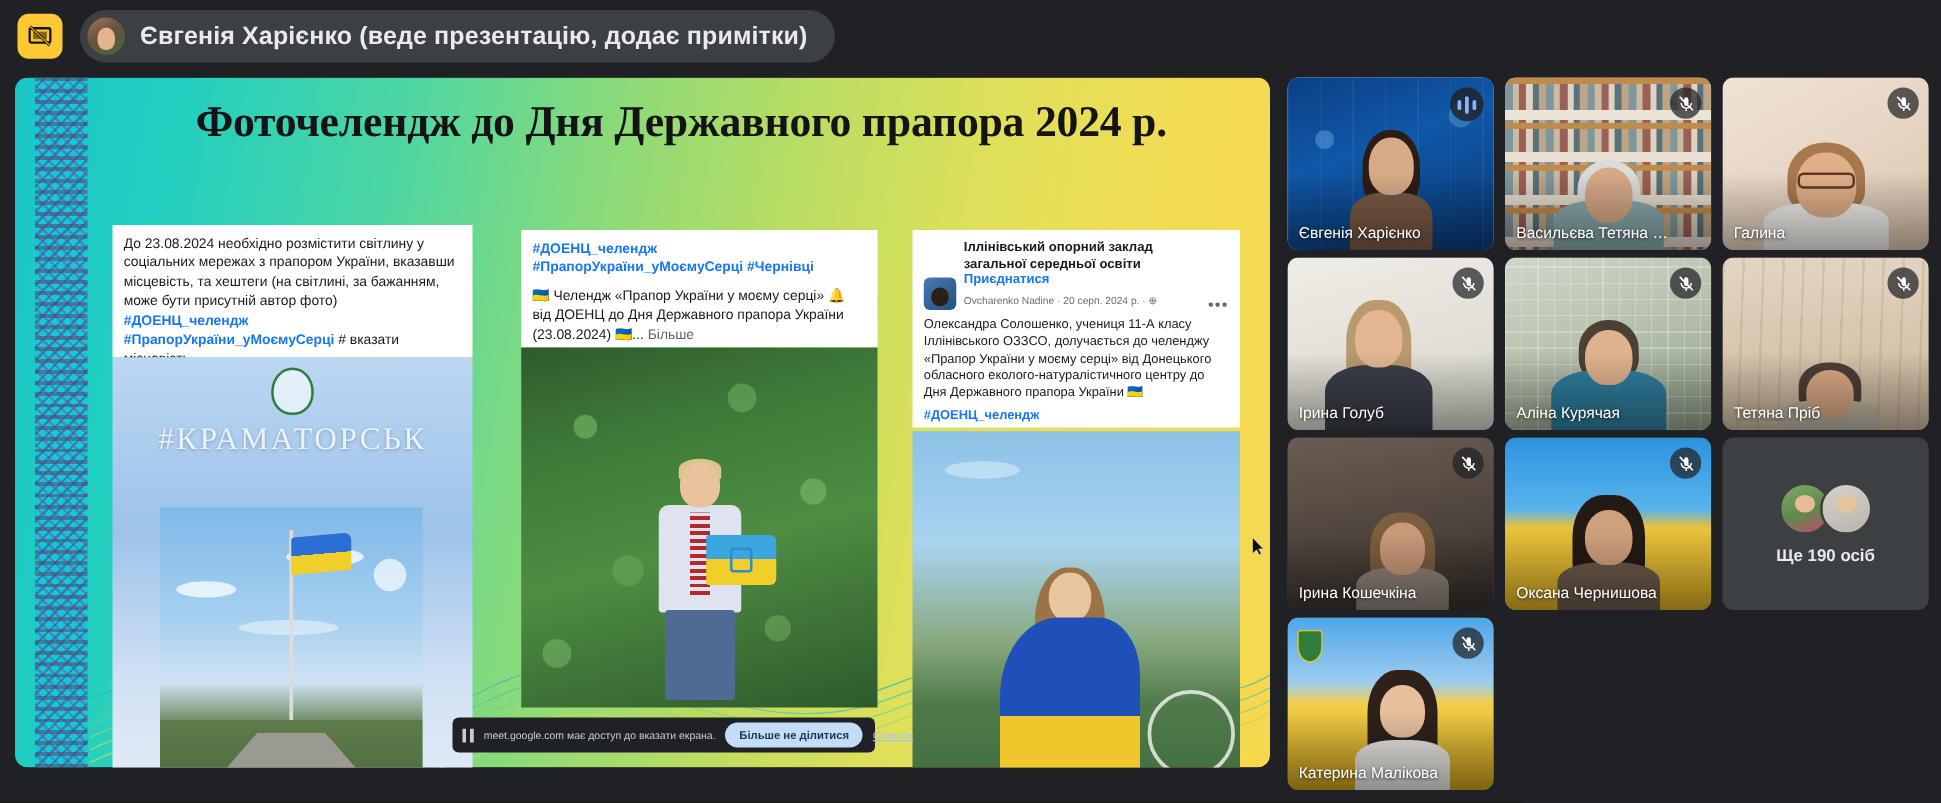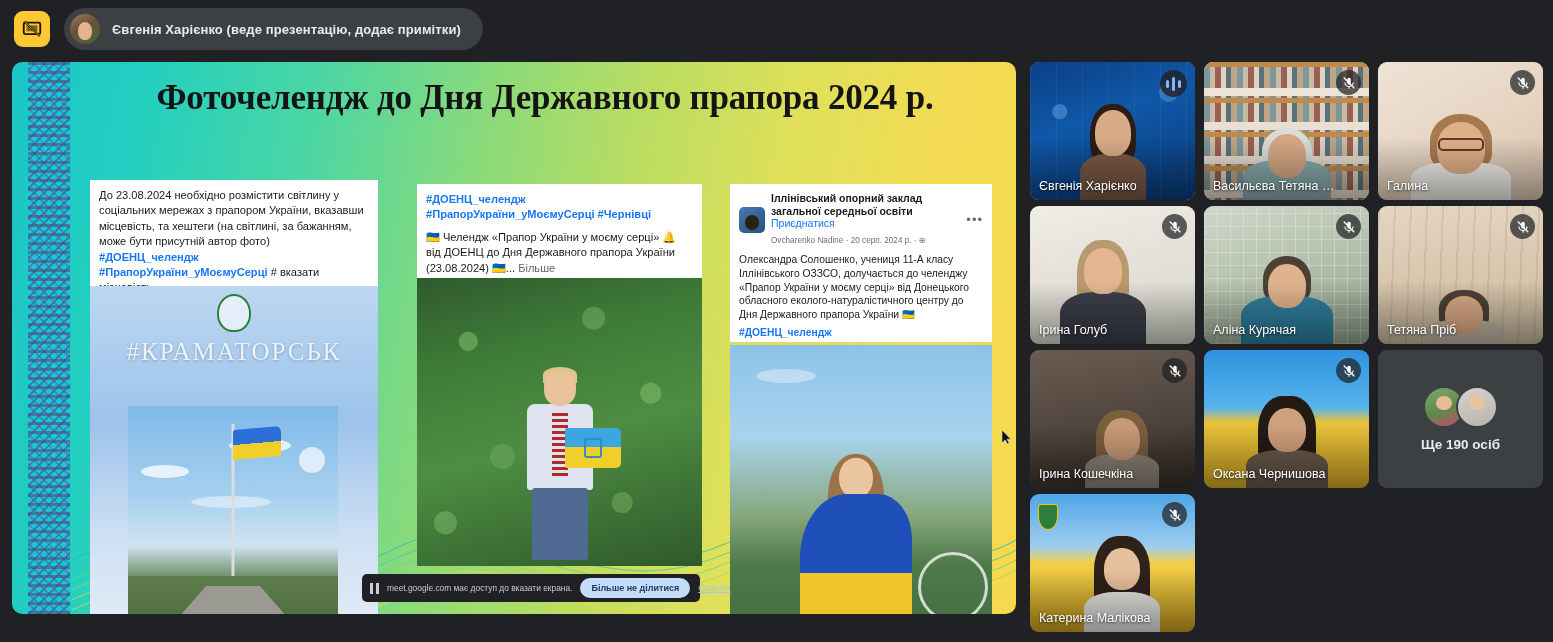--- a/index.html
+++ b/index.html
@@ -34,21 +34,21 @@
     background: linear-gradient(150deg,#9c7a5e 0%,#6b4f3a 45%,#3f6b3a 100%);
     position: relative; overflow: hidden; flex: 0 0 auto;
   }
   #presenter-avatar::after{
     content:""; position:absolute; left:26%; top:28%;
     width:48%; height:58%; border-radius:50% 50% 45% 45%;
     background:#e3b48f;
   }
   #presenter-name {
     margin-left: 12px; color: #e8eaed;
-    font-size: 13px; font-weight: 600; white-space: nowrap;
+    font-size: 20px; font-weight: 600; white-space: nowrap;
     letter-spacing: .1px;
   }
 
   
   #stage { position:absolute; left:0; top:58px; width:1433px; height:584px; }
 
   
   #share-frame {
     position:absolute; left:12px; top:4px; width:1004px; height:552px;
     border-radius: 10px; overflow:hidden; background:#000;
@@ -167,27 +167,27 @@
   #girl-hair{position:absolute;left:50%;top:-4px;transform:translateX(-50%);
     width:56px;height:92px;border-radius:46% 46% 40% 40%;background:#9a7446;z-index:-1;}
   #girl-flag{position:absolute;left:50%;top:36px;transform:translateX(-50%);
     width:112px;height:152px;
     background:linear-gradient(180deg,#1f4fb8 0%,#1f4fb8 52%,#efc72c 52%,#efc72c 100%);
     border-radius:42% 30% 6px 6px;}
   #pitch-line{position:absolute;right:4px;bottom:26px;width:70px;height:70px;
     border:3px solid rgba(255,255,255,.75);border-radius:50%;}
 
   
-  .fb-head{display:flex;align-items:center;gap:6px;}
+  .fb-head{display:flex;align-items:flex-end;gap:6px;}
   .fb-ava{width:26px;height:26px;border-radius:5px;flex:0 0 auto;
     background:linear-gradient(140deg,#4a78b0,#24507f);position:relative;overflow:hidden;}
   .fb-ava::after{content:"";position:absolute;left:22%;top:30%;width:56%;height:56%;
     border-radius:50%;background:#2b2016;}
   .fb-name{font-size:10.5px;font-weight:700;line-height:12.5px;color:#1a1a1a;}
-  .fb-join{font-size:10.5px;font-weight:400;color:#1877f2;line-height:13px;}
+  .fb-join{font-size:10.5px;font-weight:700;color:#1877f2;line-height:13px;}
   .fb-meta{font-size:8.2px;color:#6b6f76;margin-top:3px;}
   .fb-dots{margin-left:auto;color:#65686c;font-size:13px;line-height:8px;letter-spacing:1px;}
   .fb-body{margin-top:5px;font-size:10.3px;line-height:13.6px;}
 
   
   #share-banner{
     position:absolute; left:350px; bottom:12px; width:338px; height:28px;
     background:#1f2124; border-radius:5px;
     display:flex; align-items:center; padding:0 8px; gap:8px;
   }

